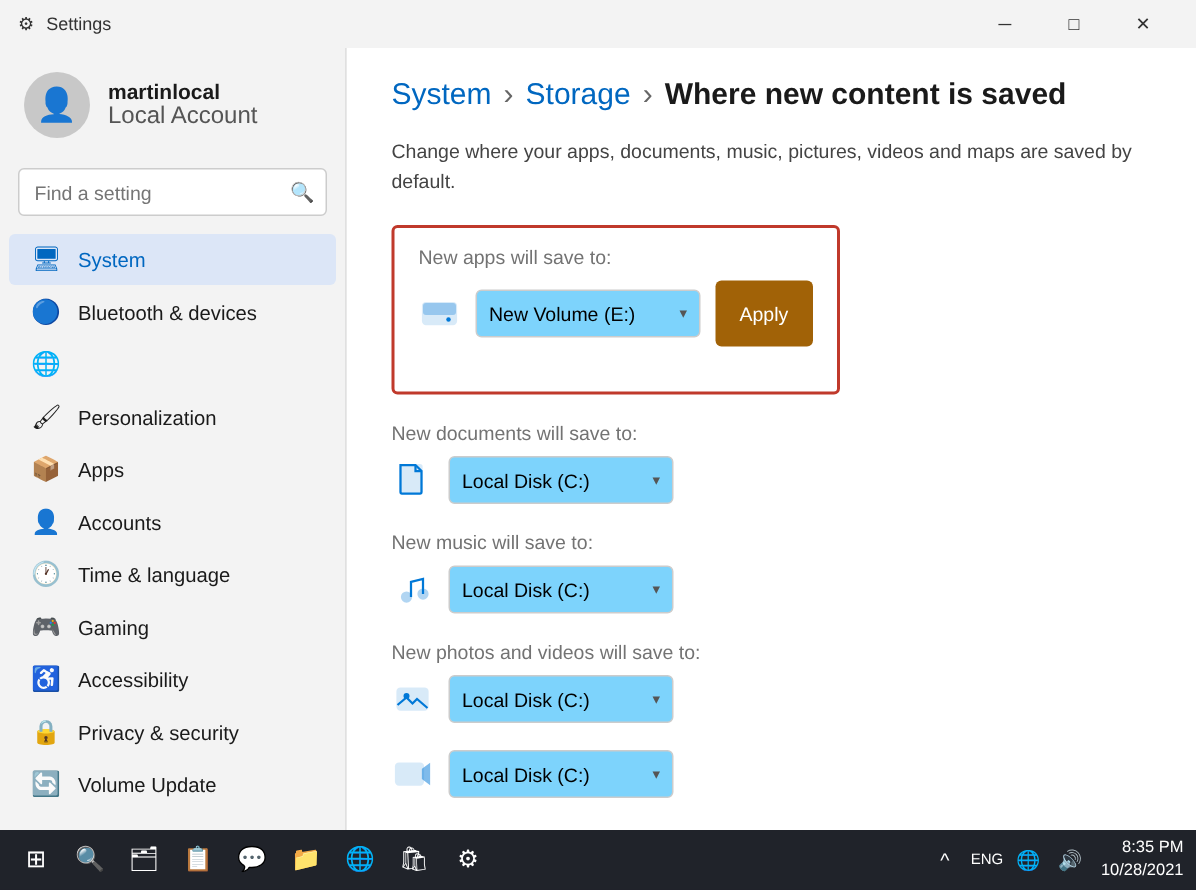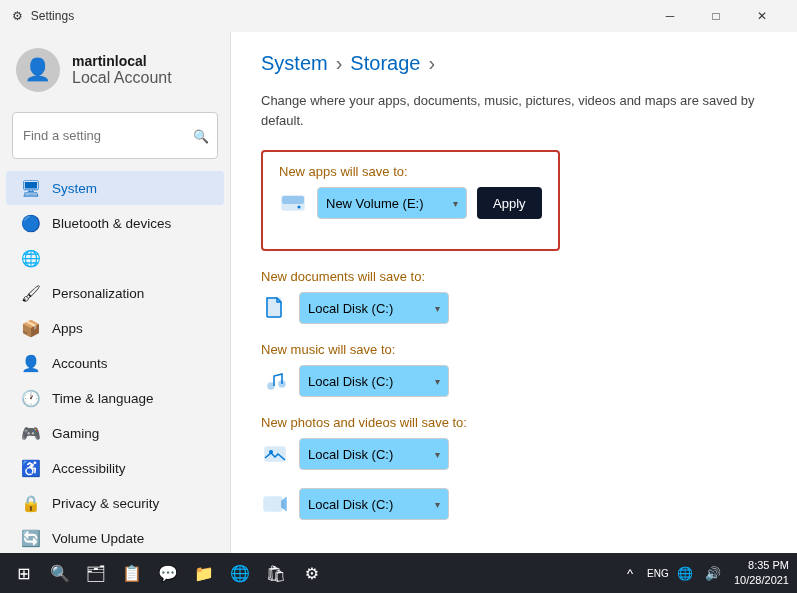--- a/index.html
+++ b/index.html
@@ -90,21 +90,21 @@
       color: #555;
     }
 
     
     .search-container {
       margin: 4px 12px 12px 12px;
       position: relative;
     }
     .search-input {
       width: 100%;
-      height: 47px;
+      height: 32px;
       border: 1px solid #ccc;
       border-radius: 4px;
       padding: 0 30px 0 10px;
       font-size: 13px;
       background: white;
       outline: none;
     }
     .search-icon-wrap {
       position: absolute;
       right: 8px;
@@ -175,21 +175,21 @@
       margin-bottom: 20px;
       line-height: 1.5;
     }
 
     
     .setting-section {
       margin-bottom: 18px;
     }
     .setting-label {
       font-size: 13px;
-      color: #a16207;
+      color: #737373;
       margin-bottom: 8px;
     }
     .setting-row {
       display: flex;
       align-items: center;
       gap: 10px;
     }
     .drive-icon {
       width: 28px;
       height: 28px;
@@ -208,28 +208,28 @@
       cursor: pointer;
       gap: 8px;
       min-width: 150px;
       height: 32px;
     }
     .dropdown-text { flex: 1; }
     .dropdown-chevron { font-size: 10px; color: #555; }
 
     
     .apply-btn {
-      background: #0f172a;
+      background: #a16207;
       color: white;
       border: none;
       border-radius: 4px;
       padding: 5px 16px;
       font-size: 13px;
       cursor: pointer;
-      height: 32px;
+      height: 44px;
     }
 
     
     .highlight-box {
       border: 2px solid #c0392b;
       border-radius: 4px;
       padding: 12px 16px;
       margin-bottom: 18px;
       display: inline-block;
     }
@@ -378,20 +378,21 @@
   </div>
 
   <div class="content">
 
     
     <div class="breadcrumb">
       <span class="crumb-link">System</span>
       <span class="separator">›</span>
       <span class="crumb-link">Storage</span>
       <span class="separator">›</span>
+      <span class="current">Where new content is saved</span>
     </div>
 
     
     <p class="desc-text">Change where your apps, documents, music, pictures, videos and maps are saved by default.</p>
 
     
     <div class="highlight-box">
       <div class="setting-section">
         <div class="setting-label">New apps will save to:</div>
         <div class="setting-row">

